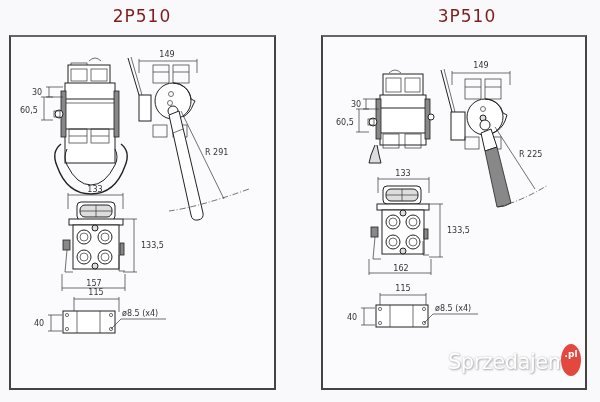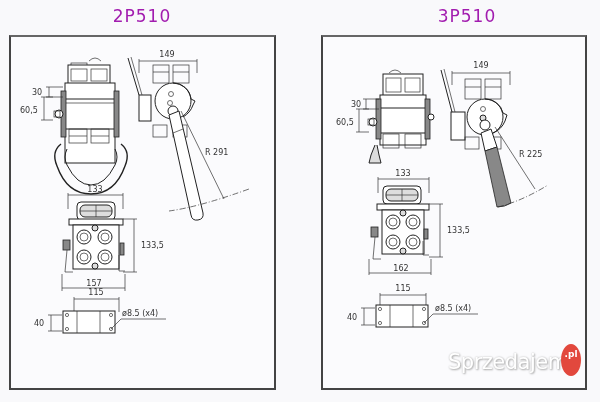--- a/index.html
+++ b/index.html
@@ -5,21 +5,21 @@
   html, body { margin: 0; padding: 0; }
   body {
     width: 600px; height: 402px; overflow: hidden;
     background: #f9f9fb;
     font-family: "DejaVu Sans", sans-serif;
     position: relative;
   }
   .model-title {
     position: absolute; top: 6px;
     font-size: 17px; letter-spacing: 1px;
-    color: #a21caf;
+    color: #7f1d1d;
     font-family: "DejaVu Sans", sans-serif;
     text-align: center; width: 120px;
   }
   #title-left { left: 82px; }
   #title-right { left: 407px; }
   .panel {
     position: absolute; top: 35px;
     height: 355px;
     border: 2px solid #444;
     border-top-color: #666;

